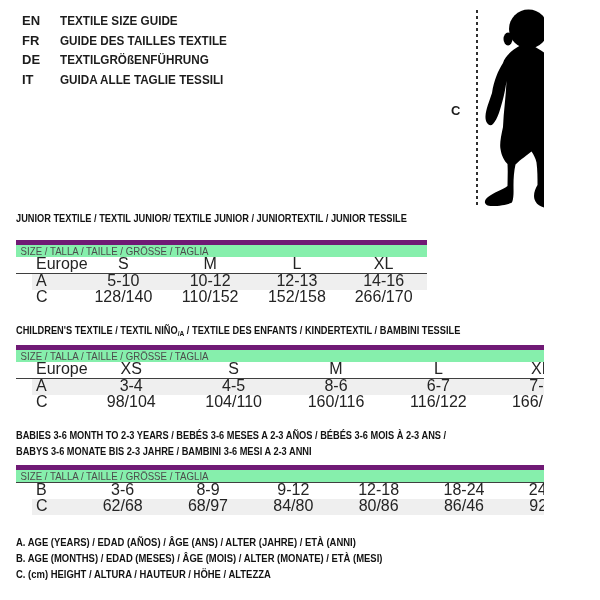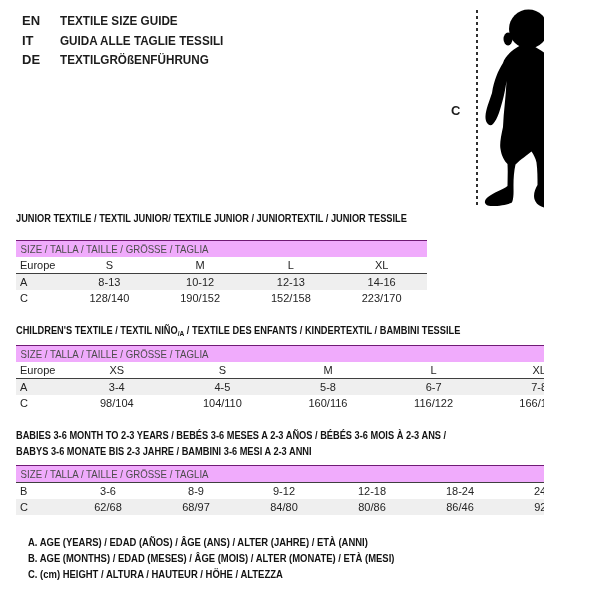--- a/index.html
+++ b/index.html
@@ -24,51 +24,55 @@
     white-space:nowrap;transform:scaleX(0.88);transform-origin:0 0;line-height:15.5px;}
   #title1{top:211px;}
   #title2{top:323px;}
   #title3{top:428px;}
   .sub{font-size:7.5px;position:relative;top:2px;}
   
   .table{position:absolute;left:16px;}
   #table1{top:240px;width:411px;}
   #table2{top:345px;width:576px;}
   #table3{top:465px;width:576px;}
-  .size-bar{height:17px;background:#f0abfc;border-top:1px solid #701a75;box-sizing:border-box;
+  .size-bar{height:17px;background:#86efac;border-top:5px solid #701a75;box-sizing:border-box;
     display:flex;align-items:center;}
   .size-bar span{font-size:10.5px;color:#4c4c4c;padding-left:5px;white-space:nowrap;
     display:inline-block;transform:scaleX(0.92);transform-origin:0 50%;}
-  .trow{display:flex;height:16px;align-items:center;font-size:11px;color:#242424;}
+  .trow{display:flex;height:16px;align-items:flex-end;font-size:16px;color:#242424;margin-left:16px;}
   .trow .lbl{width:48px;padding-left:4px;flex:none;text-align:left;box-sizing:border-box;}
   .trow .cell{flex:1;text-align:center;}
   .trow.shaded{background:#efefef;}
   .divider{border-top:1px solid #3f3f3f;height:0;}
   
-  .footnotes{position:absolute;left:28px;top:534px;}
+  .footnotes{position:absolute;left:16px;top:534px;}
   .fn-line{font-weight:bold;font-size:10.5px;line-height:16px;white-space:nowrap;color:#121212;
     transform:scaleX(0.9);transform-origin:0 50%;}
 </style>
 </head>
 <body>
 
 <div class="canvas">
 
   <div class="lang-block" id="langBlock">
       <div class="lang-row">
         <span class="lang-code">EN</span>
         <span class="lang-title">TEXTILE SIZE GUIDE</span>
       </div>
       <div class="lang-row">
+        <span class="lang-code">FR</span>
+        <span class="lang-title">GUIDE DES TAILLES TEXTILE</span>
+      </div>
+      <div class="lang-row">
+        <span class="lang-code">DE</span>
+        <span class="lang-title">TEXTILGRÖßENFÜHRUNG</span>
+      </div>
+      <div class="lang-row">
         <span class="lang-code">IT</span>
         <span class="lang-title">GUIDA ALLE TAGLIE TESSILI</span>
-      </div>
-      <div class="lang-row">
-        <span class="lang-code">DE</span>
-        <span class="lang-title">TEXTILGRÖßENFÜHRUNG</span>
       </div>
     </div>
 
   <div class="measure-line"></div>
   <div class="measure-label">C</div>
 
   <svg class="baby-svg" viewBox="0 0 125 220" xmlns="http://www.w3.org/2000/svg" aria-hidden="true">
     <circle cx="53.5" cy="29" r="19.5"></circle>
     <ellipse cx="33" cy="39" rx="4.5" ry="6.5"></ellipse>
     <ellipse cx="74" cy="39" rx="4.5" ry="6.5"></ellipse>
@@ -116,31 +120,31 @@
       <div class="trow">
         <span class="lbl">Europe</span>
         <span class="cell">S</span>
         <span class="cell">M</span>
         <span class="cell">L</span>
         <span class="cell">XL</span>
       </div>
       <div class="divider"></div>
       <div class="trow shaded">
         <span class="lbl">A</span>
-        <span class="cell">8-13</span>
+        <span class="cell">5-10</span>
         <span class="cell">10-12</span>
         <span class="cell">12-13</span>
         <span class="cell">14-16</span>
       </div>
       <div class="trow">
         <span class="lbl">C</span>
         <span class="cell">128/140</span>
-        <span class="cell">190/152</span>
+        <span class="cell">110/152</span>
         <span class="cell">152/158</span>
-        <span class="cell">223/170</span>
+        <span class="cell">266/170</span>
       </div>
     </div>
 
   <div class="sec-title" id="title2">
     <span>CHILDREN'S TEXTILE / TEXTIL NIÑO</span><span class="sub">/A</span><span> / TEXTILE DES ENFANTS / KINDERTEXTIL / BAMBINI TESSILE</span>
   </div>
 
   <div class="table" id="table2">
       <div class="size-bar">
         <span>SIZE / TALLA / TAILLE / GRÖSSE / TAGLIA</span>
@@ -151,21 +155,21 @@
         <span class="cell">S</span>
         <span class="cell">M</span>
         <span class="cell">L</span>
         <span class="cell">XL</span>
       </div>
       <div class="divider"></div>
       <div class="trow shaded">
         <span class="lbl">A</span>
         <span class="cell">3-4</span>
         <span class="cell">4-5</span>
-        <span class="cell">5-8</span>
+        <span class="cell">8-6</span>
         <span class="cell">6-7</span>
         <span class="cell">7-8</span>
       </div>
       <div class="trow">
         <span class="lbl">C</span>
         <span class="cell">98/104</span>
         <span class="cell">104/110</span>
         <span class="cell">160/116</span>
         <span class="cell">116/122</span>
         <span class="cell">166/128</span>

